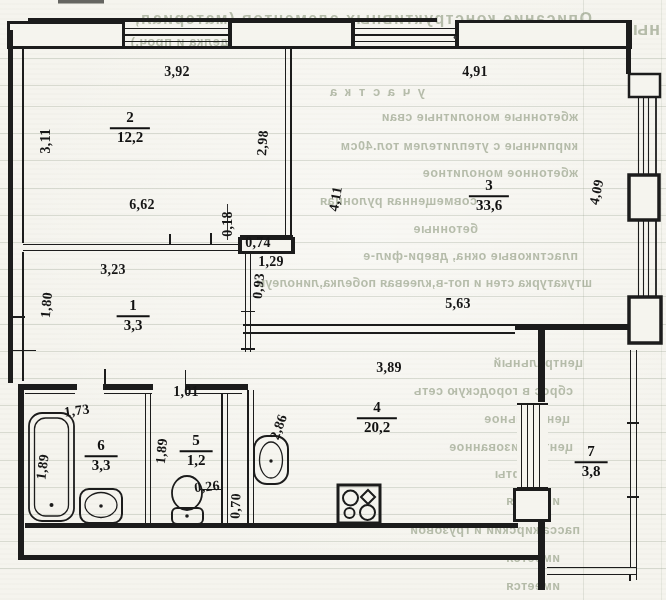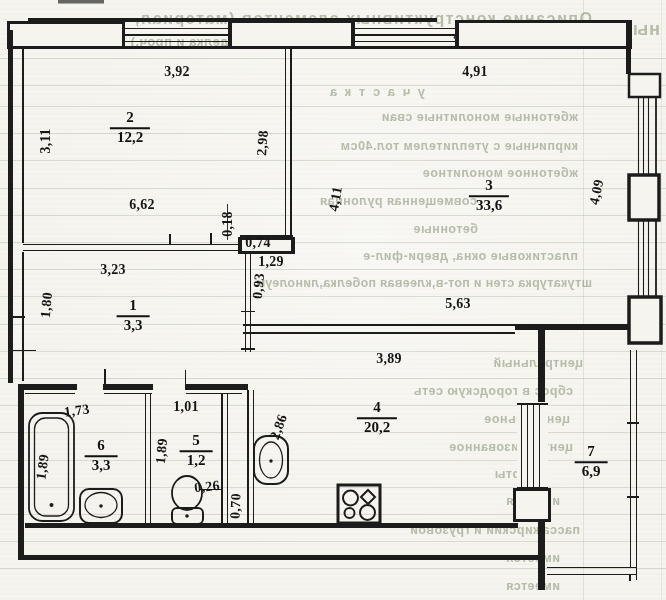--- a/index.html
+++ b/index.html
@@ -215,38 +215,38 @@
       <div class="room-label" style="left: 101px; top: 456px;">
         <span class="num">6</span>
         <span class="area">3,3</span>
       </div>
       <div class="room-label" style="left: 196px; top: 451px;">
         <span class="num">5</span>
         <span class="area">1,2</span>
       </div>
       <div class="room-label" style="left: 591px; top: 462px;">
         <span class="num">7</span>
-        <span class="area">6,9</span>
+        <span class="area">3,8</span>
       </div>
       <span class="dim" style="left: 157px; top: 72px; transform: translate(-50%, -50%) rotate(0deg); margin-left: 20px;">3,92</span>
       <span class="dim" style="left: 475px; top: 72px; transform: translate(-50%, -50%) rotate(0deg);">4,91</span>
       <span class="dim" style="left: 46px; top: 141px; transform: translate(-50%, -50%) rotate(-90deg);">3,11</span>
       <span class="dim" style="left: 263px; top: 143px; transform: translate(-50%, -50%) rotate(-86deg);">2,98</span>
       <span class="dim" style="left: 336px; top: 199px; transform: translate(-50%, -50%) rotate(-80deg);">4,11</span>
       <span class="dim" style="left: 597px; top: 192px; transform: translate(-50%, -50%) rotate(-78deg);">4,09</span>
       <span class="dim" style="left: 142px; top: 205px; transform: translate(-50%, -50%) rotate(0deg);">6,62</span>
       <span class="dim" style="left: 228px; top: 224px; transform: translate(-50%, -50%) rotate(-90deg);">0,18</span>
       <span class="dim" style="left: 258px; top: 219px; transform: translate(-50%, -50%) rotate(0deg); margin-top: 24px;">0,74</span>
       <span class="dim" style="left: 271px; top: 262px; transform: translate(-50%, -50%) rotate(0deg);">1,29</span>
       <span class="dim" style="left: 259px; top: 286px; transform: translate(-50%, -50%) rotate(-85deg);">0,93</span>
       <span class="dim" style="left: 113px; top: 270px; transform: translate(-50%, -50%) rotate(0deg);">3,23</span>
       <span class="dim" style="left: 47px; top: 305px; transform: translate(-50%, -50%) rotate(-85deg);">1,80</span>
       <span class="dim" style="left: 458px; top: 304px; transform: translate(-50%, -50%) rotate(0deg);">5,63</span>
-      <span class="dim" style="left: 389px; top: 359px; transform: translate(-50%, -50%) rotate(0deg);">3,89</span>
+      <span class="dim" style="left: 389px; top: 368px; transform: translate(-50%, -50%) rotate(0deg);">3,89</span>
       <span class="dim" style="left: 77px; top: 411px; transform: translate(-50%, -50%) rotate(-8deg);">1,73</span>
-      <span class="dim" style="left: 186px; top: 407px; transform: translate(-50%, -50%) rotate(0deg);">1,01</span>
+      <span class="dim" style="left: 186px; top: 392px; transform: translate(-50%, -50%) rotate(0deg);">1,01</span>
       <span class="dim" style="left: 43px; top: 467px; transform: translate(-50%, -50%) rotate(-82deg);">1,89</span>
       <span class="dim" style="left: 162px; top: 451px; transform: translate(-50%, -50%) rotate(-84deg);">1,89</span>
       <span class="dim" style="left: 279px; top: 427px; transform: translate(-50%, -50%) rotate(-70deg);">2,86</span>
       <span class="dim" style="left: 207px; top: 487px; transform: translate(-50%, -50%) rotate(-6deg);">0,26</span>
       <span class="dim" style="left: 236px; top: 506px; transform: translate(-50%, -50%) rotate(-88deg);">0,70</span>
     </div>
 </div>
 
 </body></html>

